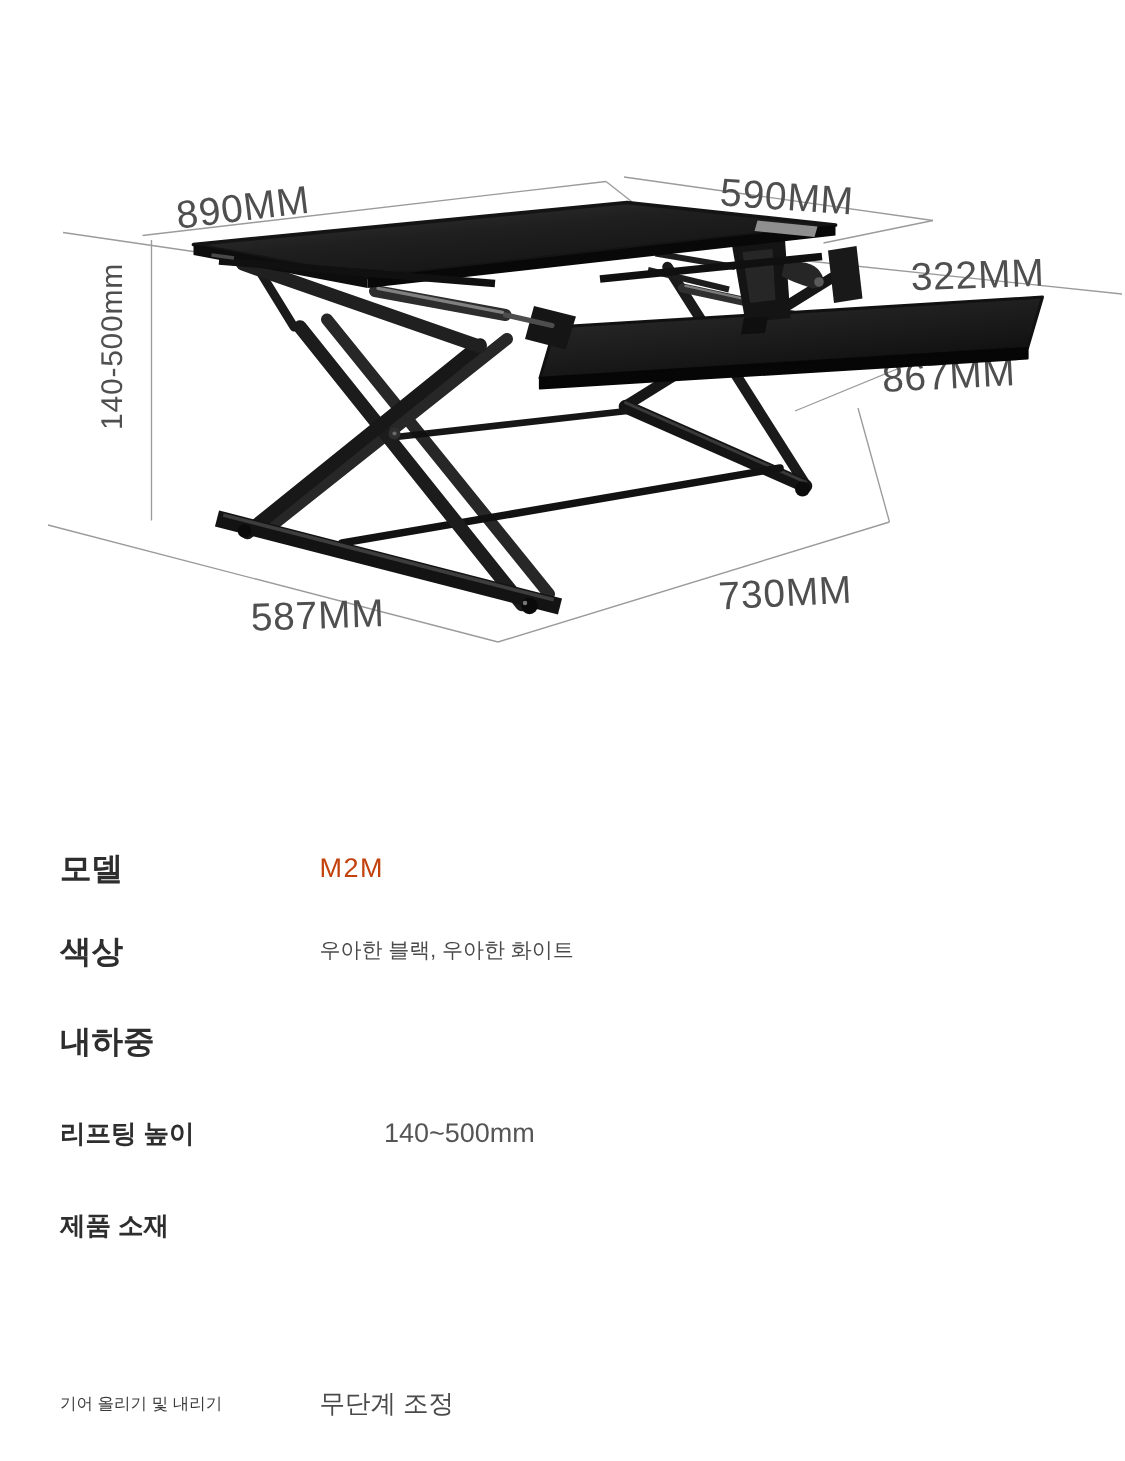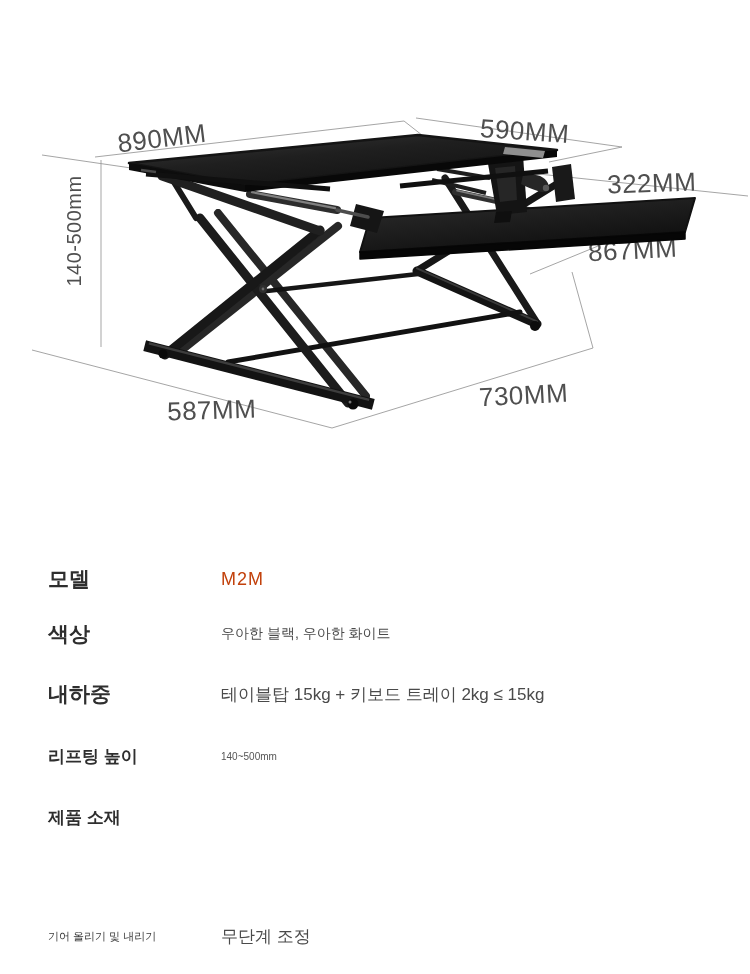--- a/index.html
+++ b/index.html
@@ -2,32 +2,32 @@
 <html><head>
 <meta charset="utf-8">
 <style>
   html,body{margin:0;padding:0;background:#fff;}
   #page{position:relative;width:750px;height:974px;background:#ffffff;overflow:hidden;
         font-family:"Liberation Sans","DejaVu Sans",sans-serif;}
   #illustration{position:absolute;left:0;top:0;width:750px;height:500px;}
   .dim-text{fill:#4f4f4f;font-size:26px;letter-spacing:.5px;}
   .dim-text-v{fill:#4f4f4f;font-size:20px;letter-spacing:.5px;}
   
-  .spec-row{position:absolute;left:8px;width:688px;height:30px;}
+  .spec-row{position:absolute;left:0;width:688px;height:30px;}
   .spec-label{position:absolute;left:40px;top:50%;transform:translateY(-50%);
               color:#2e2e2e;white-space:nowrap;}
   .spec-value{position:absolute;left:213px;top:50%;transform:translateY(-50%);
               color:#4a4a4a;white-space:nowrap;}
   .lbl-lg{font-size:21px;font-weight:700;}
   .lbl-md{font-size:17px;font-weight:700;}
   .lbl-sm{font-size:11px;font-weight:400;color:#3a3a3a;}
   .val-big{font-size:18px;color:#c2410c;letter-spacing:1px;}
   .val-xs{font-size:14px;color:#4a4a4a;}
   .val-md{font-size:17px;color:#4a4a4a;}
-  .val-sm{font-size:10px;color:#555555;}
+  .val-sm{font-size:18px;color:#555555;margin-left:43px;}
 </style>
 </head>
 <body>
 
 <div id="page">
 
   <svg id="illustration" viewBox="0 0 750 500">
     <defs>
       <linearGradient id="gTop" x1="0" y1="0" x2="0.8" y2="1">
         <stop offset="0" stop-color="#3a3a3a"></stop>
@@ -140,21 +140,20 @@
   <div class="spec-row" style="top:564px">
     <span class="spec-label lbl-lg">모델</span>
     <span class="spec-value val-big">M2M</span>
   </div>
   <div class="spec-row" style="top:619px">
     <span class="spec-label lbl-lg">색상</span>
     <span class="spec-value val-xs">우아한 블랙, 우아한 화이트</span>
   </div>
   <div class="spec-row" style="top:679px">
     <span class="spec-label lbl-lg">내하중</span>
-    <span class="spec-value val-md">테이블탑 15kg + 키보드 트레이 2kg ≤ 15kg</span>
   </div>
   <div class="spec-row" style="top:741px">
     <span class="spec-label lbl-md">리프팅 높이</span>
     <span class="spec-value val-sm">140~500mm</span>
   </div>
   <div class="spec-row" style="top:802px">
     <span class="spec-label lbl-md">제품 소재</span>
   </div>
   <div class="spec-row" style="top:921px">
     <span class="spec-label lbl-sm">기어 올리기 및 내리기</span>

